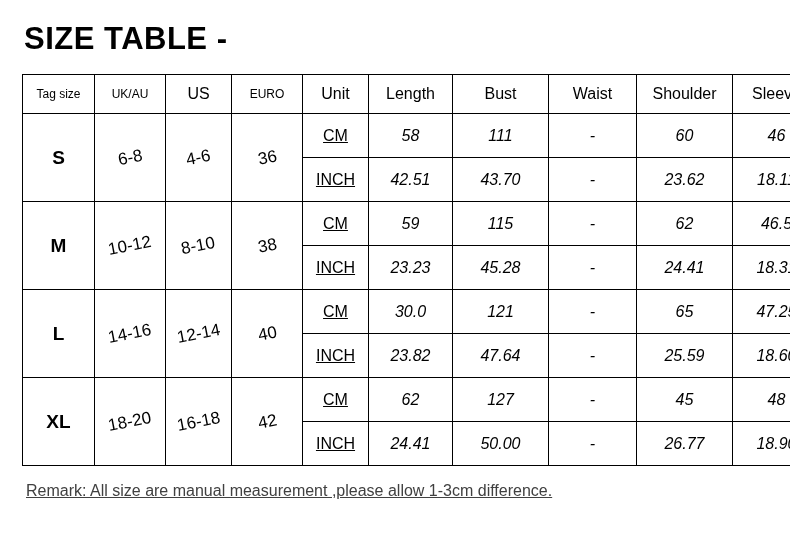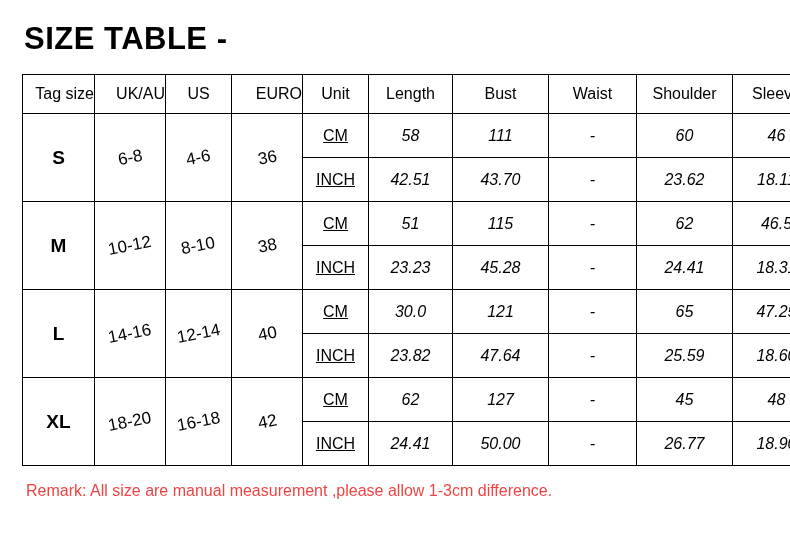--- a/index.html
+++ b/index.html
@@ -42,22 +42,21 @@
     font-size: 16px;
     font-weight: normal;
   }
   
   .hdr th {
     height: 38px;
     font-weight: bold;
     font-size: 16.5px;
   }
   .hdr th.small {
-    font-size: 16px;
-    text-align: right;
+    font-size: 12px;
   }
   
   .slant {
     font-weight: normal;
   }
   .slant span {
     display: inline-block;
     transform: rotate(-11deg);
     font-size: 17px;
   }
@@ -75,21 +74,22 @@
     font-size: 17px;
     font-style: italic;
   }
   .datarow td {
     height: 43px;
   }
   .remark {
     margin-top: 16px;
     margin-left: 4px;
     font-size: 16px;
-    color: #ef4444;
+    color: #404040;
+    text-decoration: underline;
   }
   
   col.c-tag { width: 72px; }
   col.c-ukau { width: 71px; }
   col.c-us { width: 66px; }
   col.c-euro { width: 71px; }
   col.c-unit { width: 66px; }
   col.c-length { width: 84px; }
   col.c-bust { width: 96px; }
   col.c-waist { width: 88px; }
@@ -152,21 +152,21 @@
         <td class="val">23.62</td>
         <td class="val">18.11</td>
       </tr>
 
       <tr class="datarow">
         <td class="sizelabel" rowspan="2"><span>M</span></td>
         <td class="slant" rowspan="2"><span>10-12</span></td>
         <td class="slant" rowspan="2"><span>8-10</span></td>
         <td class="slant" rowspan="2"><span>38</span></td>
         <td class="unit">CM</td>
-        <td class="val">51</td>
+        <td class="val">59</td>
         <td class="val">115</td>
         <td class="val">-</td>
         <td class="val">62</td>
         <td class="val">46.5</td>
       </tr>
       <tr class="datarow">
         <td class="unit">INCH</td>
         <td class="val">23.23</td>
         <td class="val">45.28</td>
         <td class="val">-</td>

